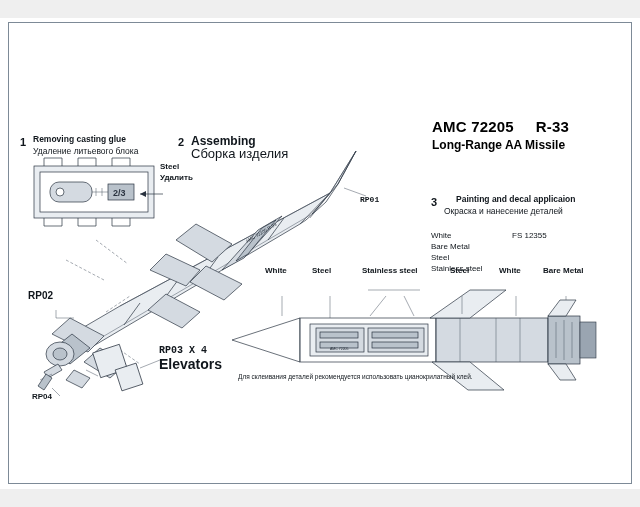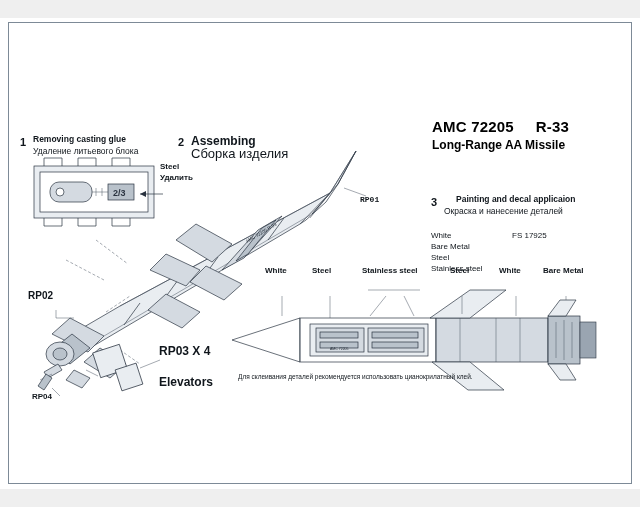--- a/index.html
+++ b/index.html
@@ -235,29 +235,29 @@
 
     <div id="title-block">
       <div id="title-line1">AMC 72205     R-33</div>
       <div id="title-line2">Long-Range AA Missile</div>
     </div>
 
     <div class="paint" style="left:431px; top:213px;">White</div>
     <div class="paint" style="left:431px; top:224px;">Bare Metal</div>
     <div class="paint" style="left:431px; top:235px;">Steel</div>
     <div class="paint" style="left:431px; top:246px;">Stainless steel</div>
-    <div class="paint" style="left:512px; top:213px;">FS 17925</div>
+    <div class="paint" style="left:512px; top:213px;">FS 12355</div>
 
     <div class="t b" style="left:160px; top:144px; font-size:8px;">Steel</div>
     <div class="t b" style="left:160px; top:155px; font-size:8px;">Удалить</div>
 
     <div class="t b" style="left:360px; top:177px; font-size:8px;font-family:Liberation Mono, monospace;">RP01</div>
     <div class="t b" style="left:28px; top:272px; font-size:10px;">RP02</div>
-    <div class="t b" style="left:159px; top:327px; font-size:12px;">RP03 X 4</div>
-    <div class="t b" style="left:159px; top:358px; font-size:12px;">Elevators</div>
+    <div class="t b" style="left:159px; top:327px; font-size:10px;font-family:Liberation Mono, monospace;">RP03 X 4</div>
+    <div class="t b" style="left:159px; top:338px; font-size:14px;">Elevators</div>
     <div class="t b" style="left:32px; top:374px; font-size:8px;">RP04</div>
 
     <div class="t b" style="left:265px; top:248px; font-size:8px;">White</div>
     <div class="t b" style="left:312px; top:248px; font-size:8px;">Steel</div>
     <div class="t b" style="left:362px; top:248px; font-size:8px;">Stainless steel</div>
     <div class="t b" style="left:450px; top:248px; font-size:8px;">Steel</div>
     <div class="t b" style="left:499px; top:248px; font-size:8px;">White</div>
     <div class="t b" style="left:543px; top:248px; font-size:8px;">Bare Metal</div>
 
     <div class="t" style="left:238px; top:355px; font-size:6.5px;">Для склеивания деталей рекомендуется использовать цианокрилатный клей.</div>

